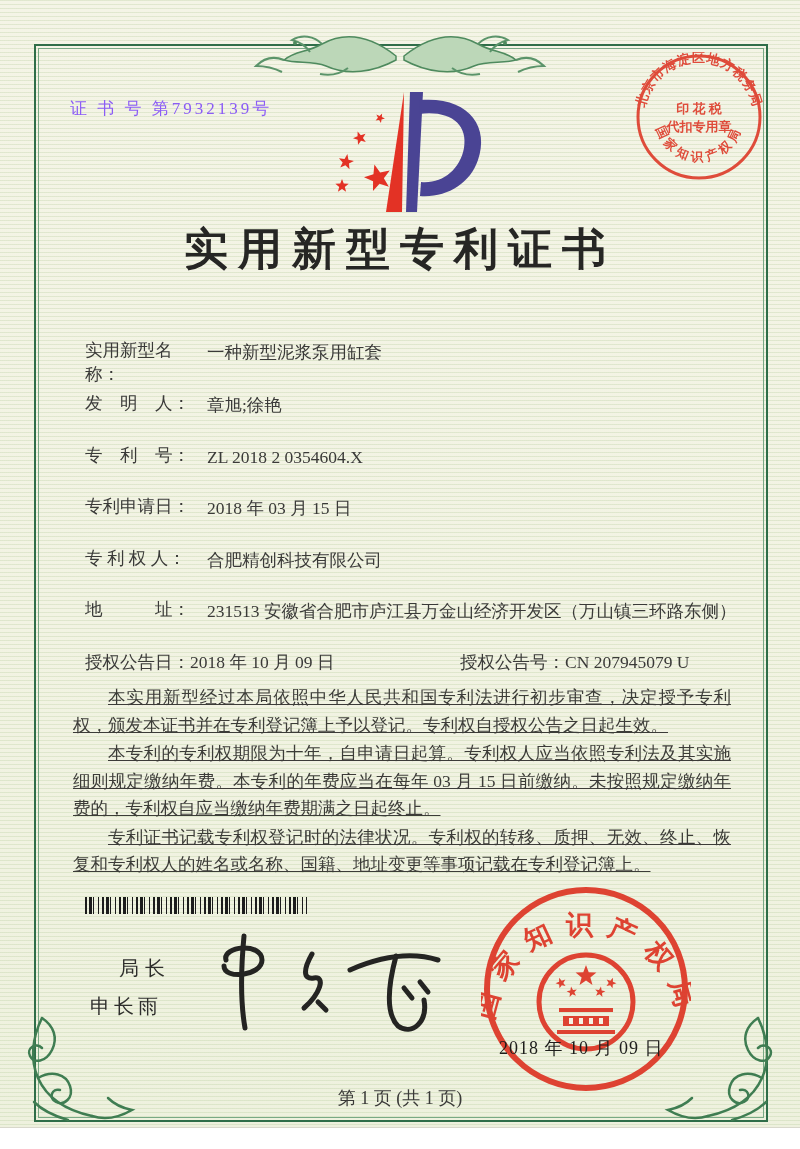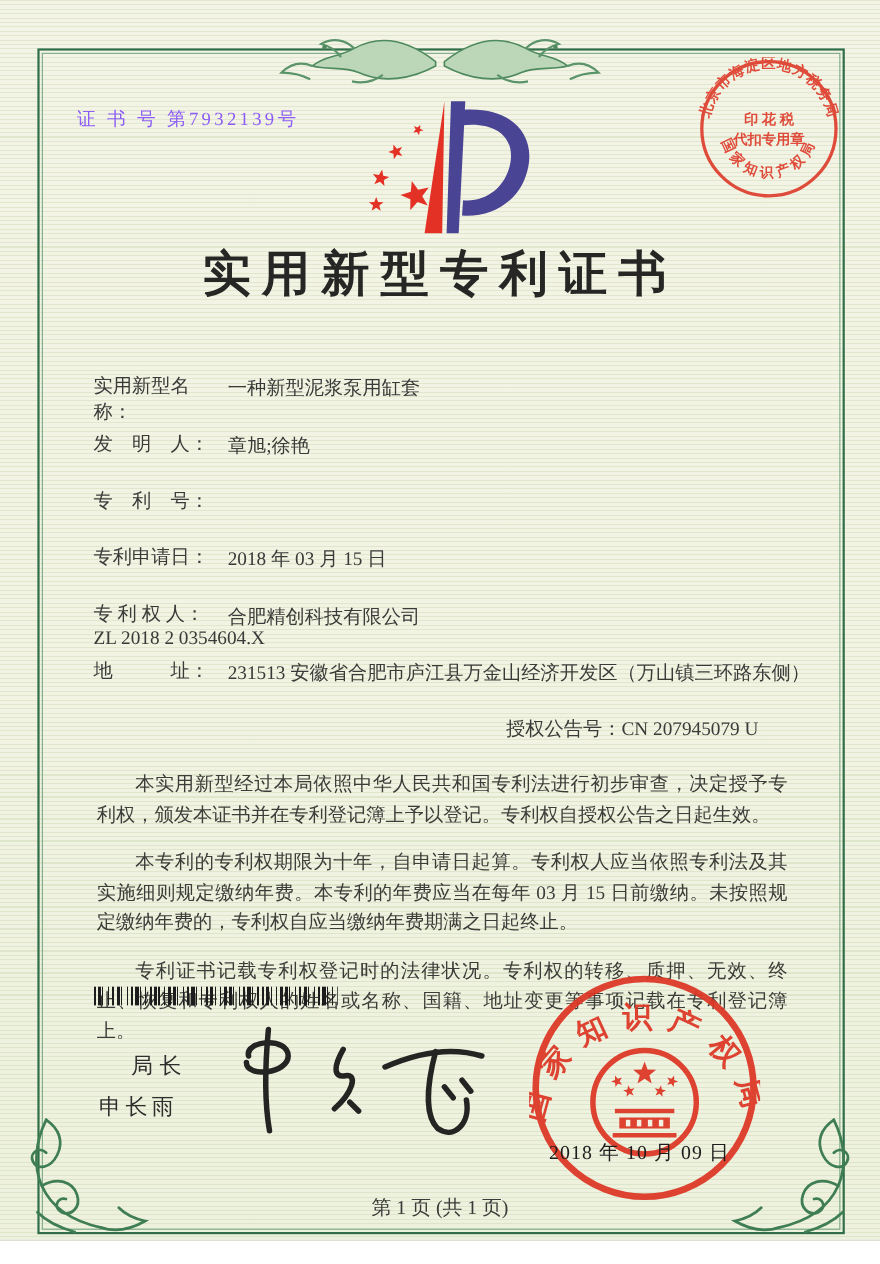--- a/index.html
+++ b/index.html
@@ -36,32 +36,32 @@
     position:absolute; left:0; top:220px; width:800px; z-index:4;
     text-align:center; font-size:44px; font-weight:bold; color:#262624;
     letter-spacing:10px;
   }
 
   .field { position:absolute; left:85px; z-index:4; display:flex; font-size:17.5px; color:#3a3a38; }
   .field .lbl { width:122px; flex:0 0 122px; }
   .field .val { max-width:530px; line-height:28px; }
   .f-name  { top:338px; }
   .f-inv   { top:391px;font-family:Liberation Serif, serif; }
-  .f-patno { top:443px;flex-direction:column; }
+  .f-patno { top:443px; }
   .f-appdt { top:494px; }
   .f-owner { top:546px; }
   .f-addr  { top:597px; }
   .grant-left  { position:absolute; left:85px;  top:650px; z-index:4; font-size:17.5px; color:#3a3a38; }
   .grant-right { position:absolute; left:460px; top:650px; z-index:4; font-size:17.5px; color:#3a3a38; }
 
   .body-text {
     position:absolute; left:72px; top:683px; width:660px; z-index:4;
     font-size:17.5px; line-height:27.5px; color:#3c3c38; text-align:justify;
   }
-  .body-text p { text-indent:2em; margin:16px; }
+  .body-text p { text-indent:2em; margin:1px;text-decoration:underline; }
 
   .barcode {
     position:absolute; left:85px; top:897px; width:222px; height:17px; z-index:4;
     background:repeating-linear-gradient(90deg,
       #1c1c1c 0 2px, transparent 2px 4px,
       #1c1c1c 4px 7px, transparent 7px 8px,
       #1c1c1c 8px 9px, transparent 9px 13px,
       #1c1c1c 13px 14px, transparent 14px 17px);
   }
 
@@ -171,20 +171,23 @@
   </div>
   <div class="field f-owner">
     <span class="lbl">专 利 权 人：</span>
     <span class="val">合肥精创科技有限公司</span>
   </div>
   <div class="field f-addr">
     <span class="lbl">地　　　址：</span>
     <span class="val" style="width:530px">231513 安徽省合肥市庐江县万金山经济开发区（万山镇三环路东侧）</span>
   </div>
 
+  <div class="grant-left">
+    <span>授权公告日：</span><span>2018 年 10 月 09 日</span>
+  </div>
   <div class="grant-right">
     <span>授权公告号：</span><span>CN 207945079 U</span>
   </div>
 
   <div class="body-text">
     <p>本实用新型经过本局依照中华人民共和国专利法进行初步审查，决定授予专利权，颁发本证书并在专利登记簿上予以登记。专利权自授权公告之日起生效。</p>
     <p>本专利的专利权期限为十年，自申请日起算。专利权人应当依照专利法及其实施细则规定缴纳年费。本专利的年费应当在每年 03 月 15 日前缴纳。未按照规定缴纳年费的，专利权自应当缴纳年费期满之日起终止。</p>
     <p>专利证书记载专利权登记时的法律状况。专利权的转移、质押、无效、终止、恢复和专利权人的姓名或名称、国籍、地址变更等事项记载在专利登记簿上。</p>
   </div>
 

